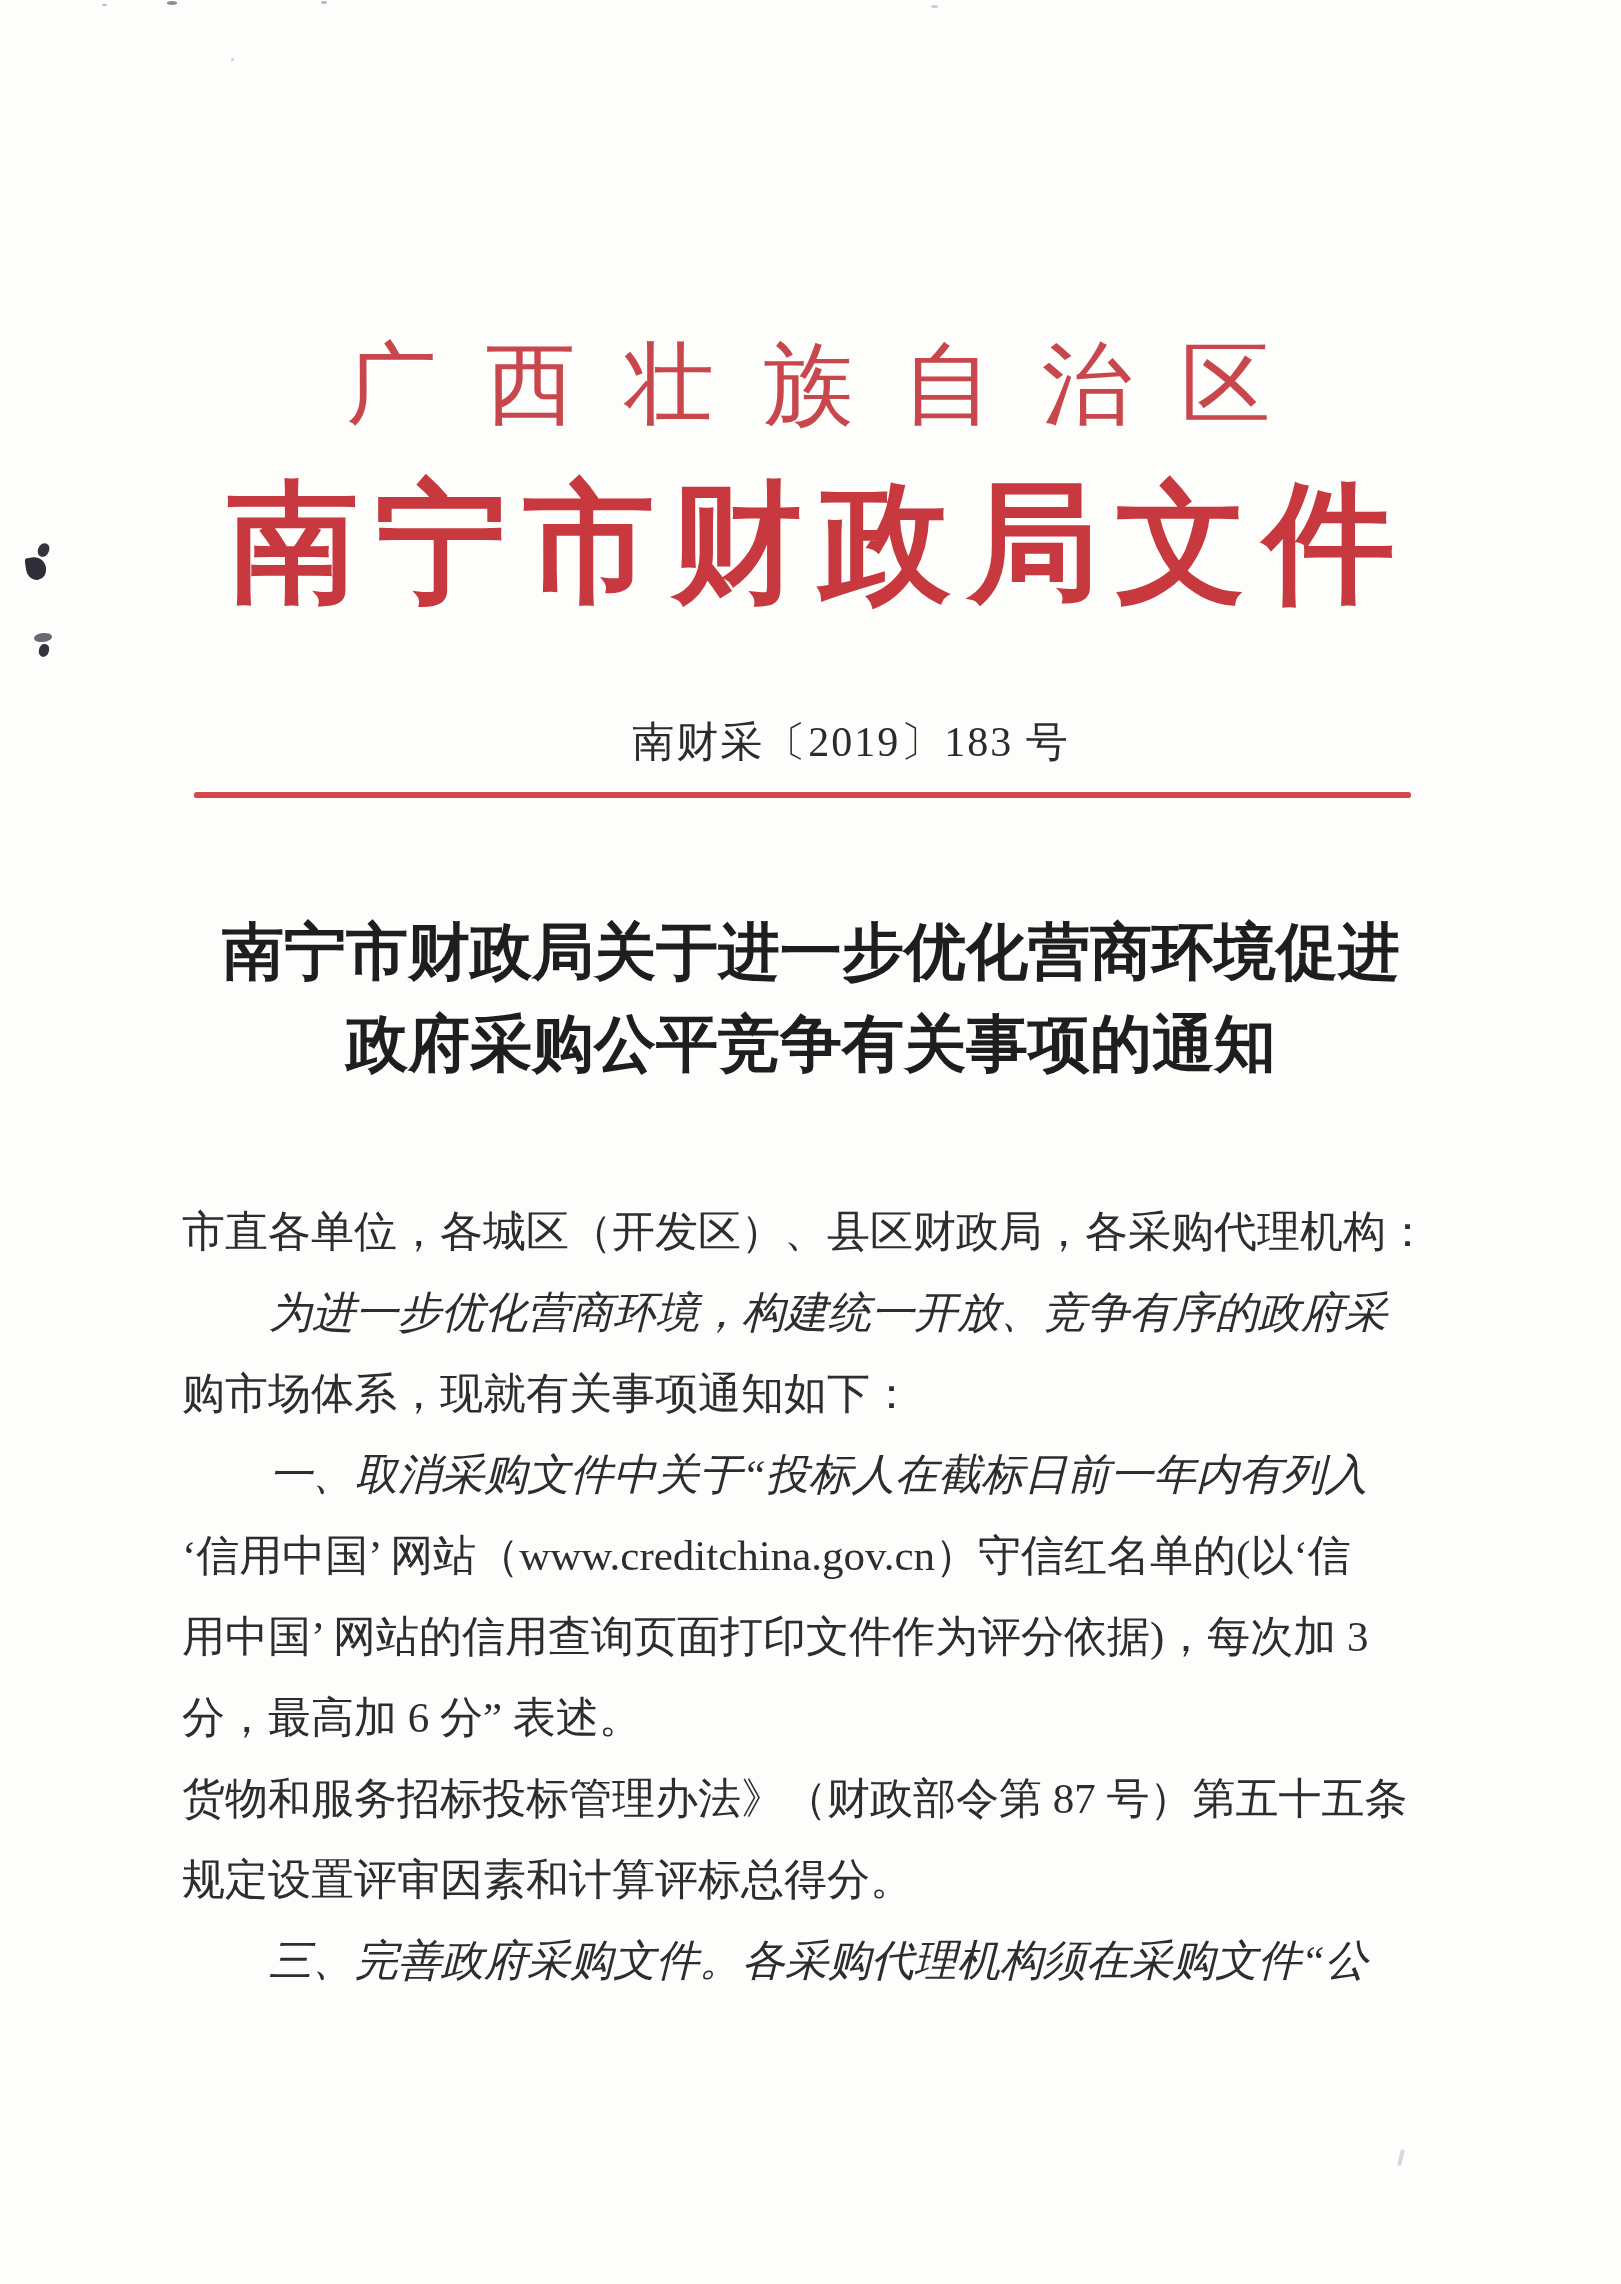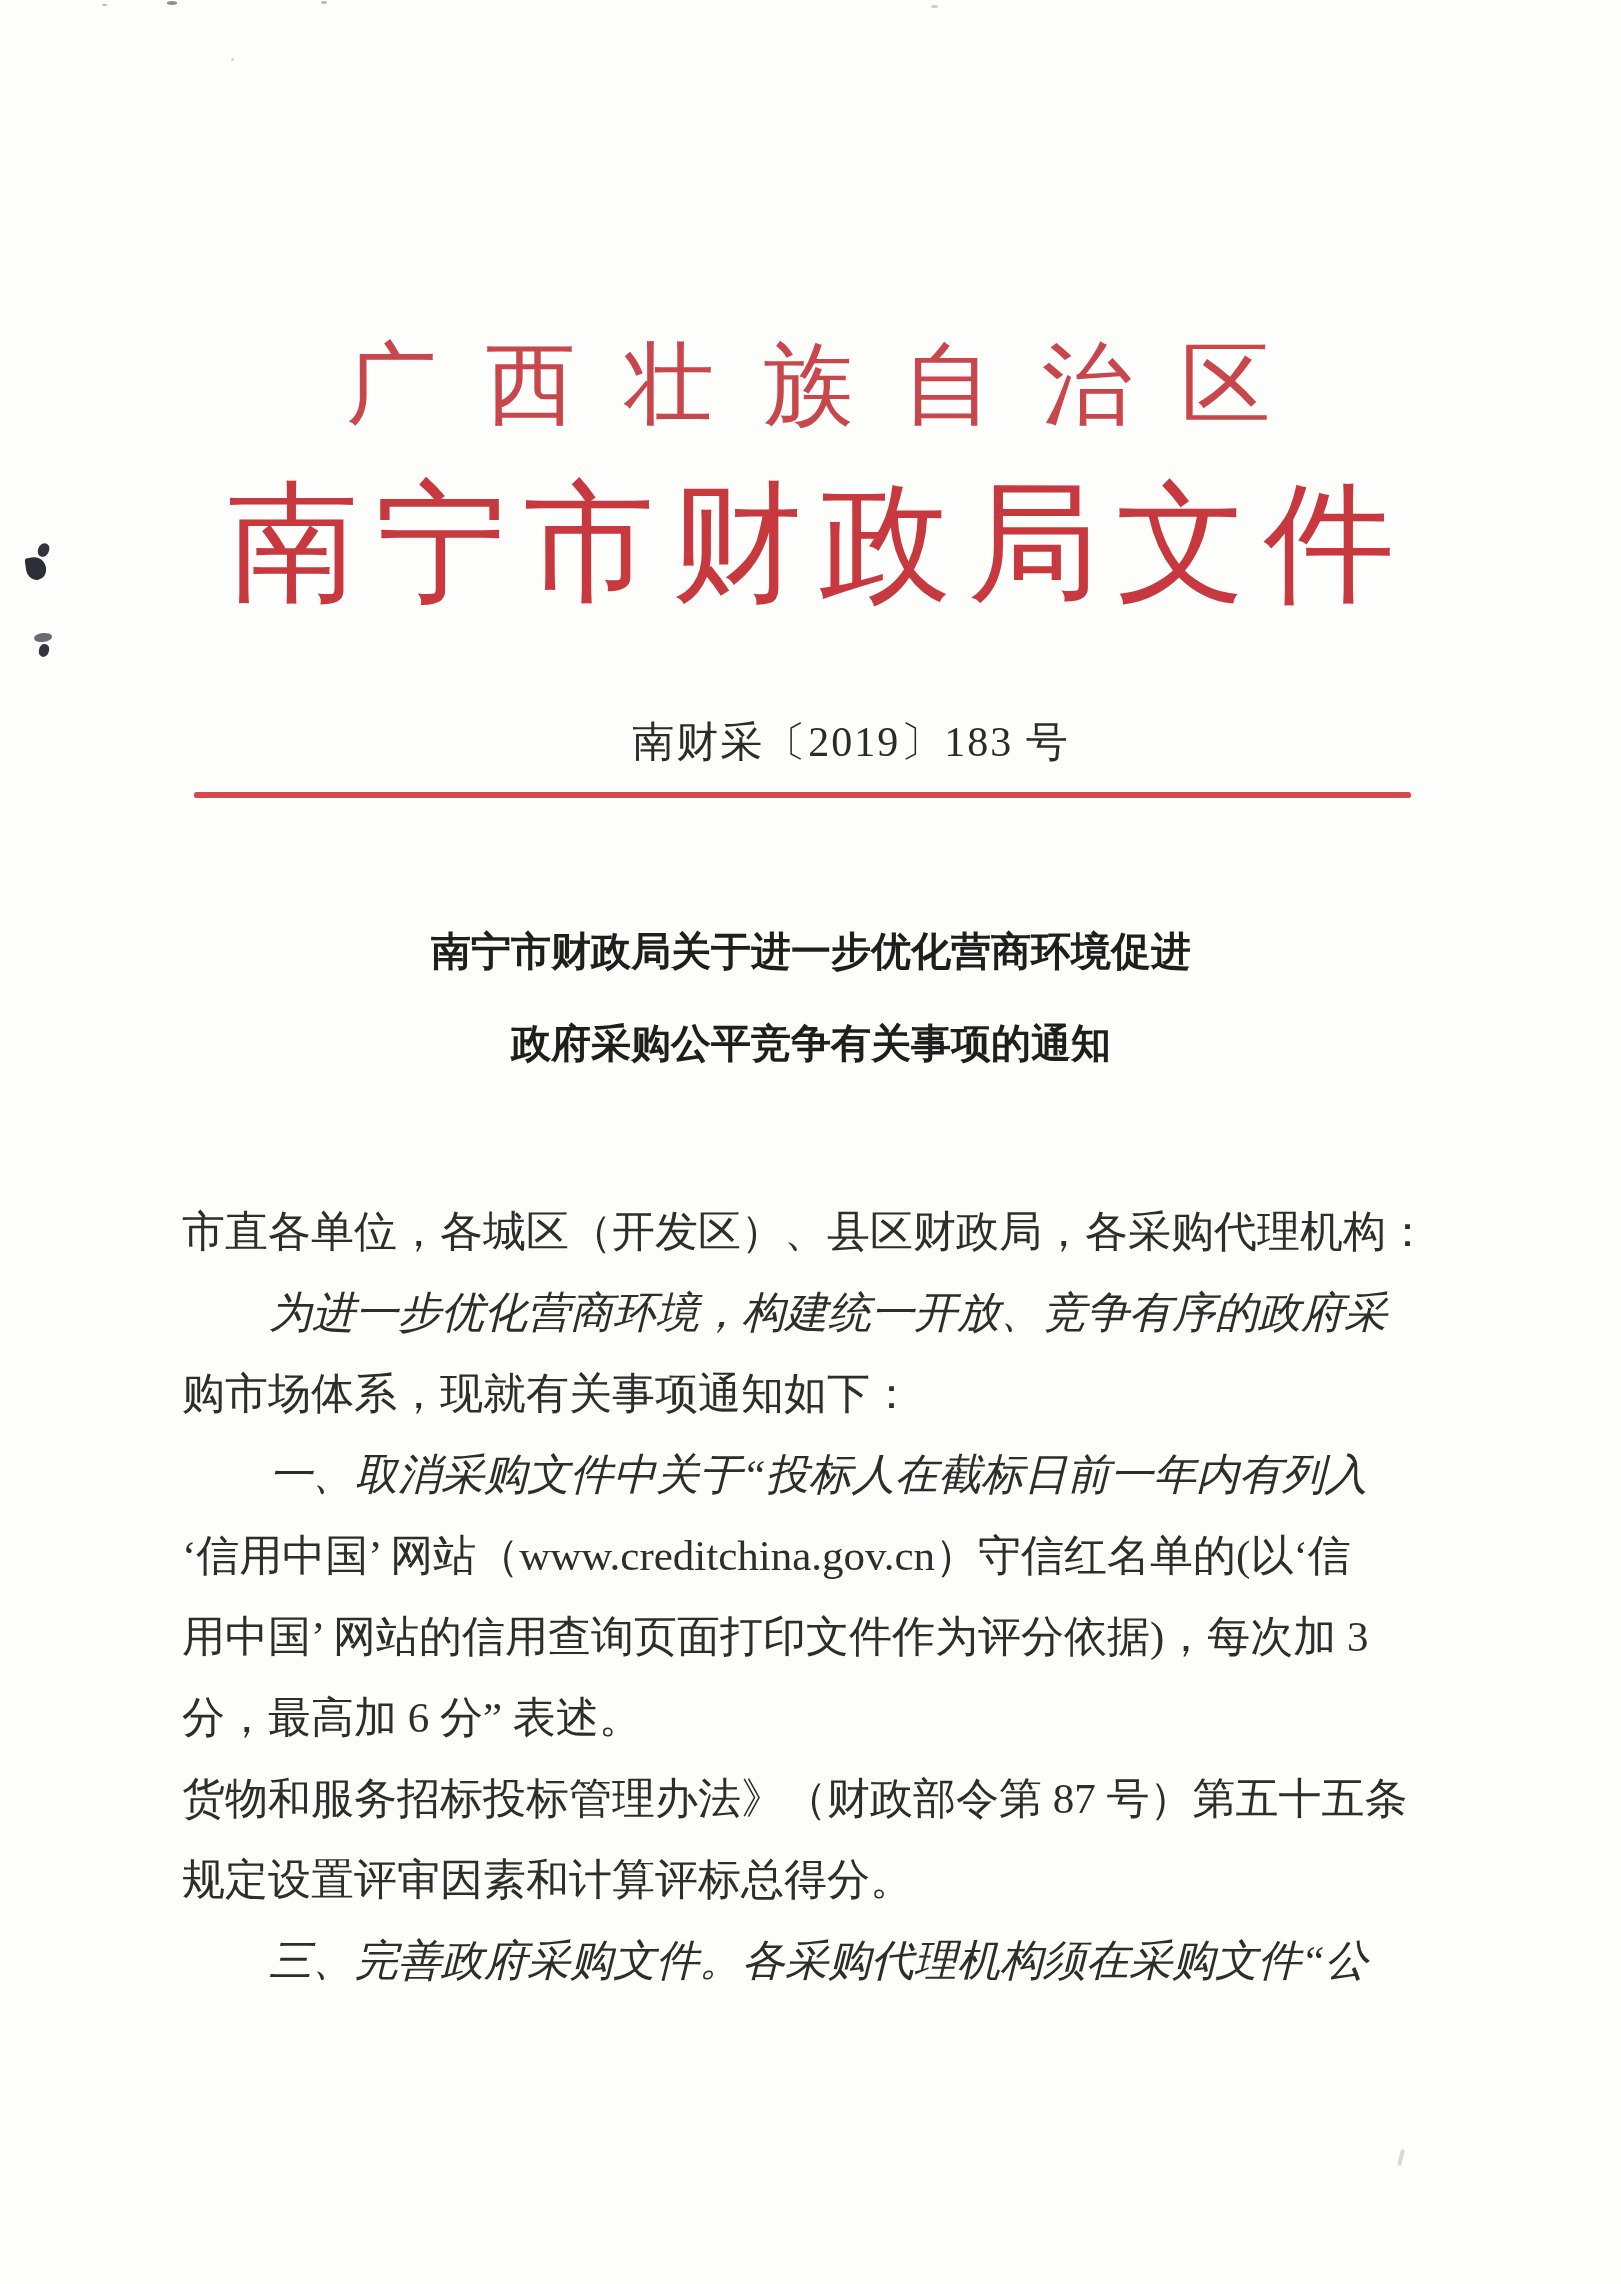--- a/index.html
+++ b/index.html
@@ -26,21 +26,21 @@
     box-sizing: border-box;
     white-space: nowrap;
   }
   .hdr-org {
     position: absolute;
     top: 467px; left: 0;
     width: 100%;
     text-align: center;
     font-size: 131px;
     line-height: 154px;
-    font-weight: 400;
+    font-weight: 700;
     color: #c8393f;
     letter-spacing: 17px;
     padding-left: 17px;
     box-sizing: border-box;
     white-space: nowrap;
   }
   .doc-number {
     position: absolute;
     top: 716px; left: 0;
     width: 100%;
@@ -61,21 +61,21 @@
     background: #d6484c;
     border-radius: 2.6px;
   }
 
   
   .doc-title {
     position: absolute;
     top: 906px; left: 0;
     width: 100%;
     text-align: center;
-    font-size: 40px;
+    font-size: 62px;
     line-height: 92px;
     font-weight: 700;
     color: #1e1e1e;
     letter-spacing: 0px;
   }
   .doc-title .t-line { white-space: nowrap; }
 
   
   .body-text {
     position: absolute;

